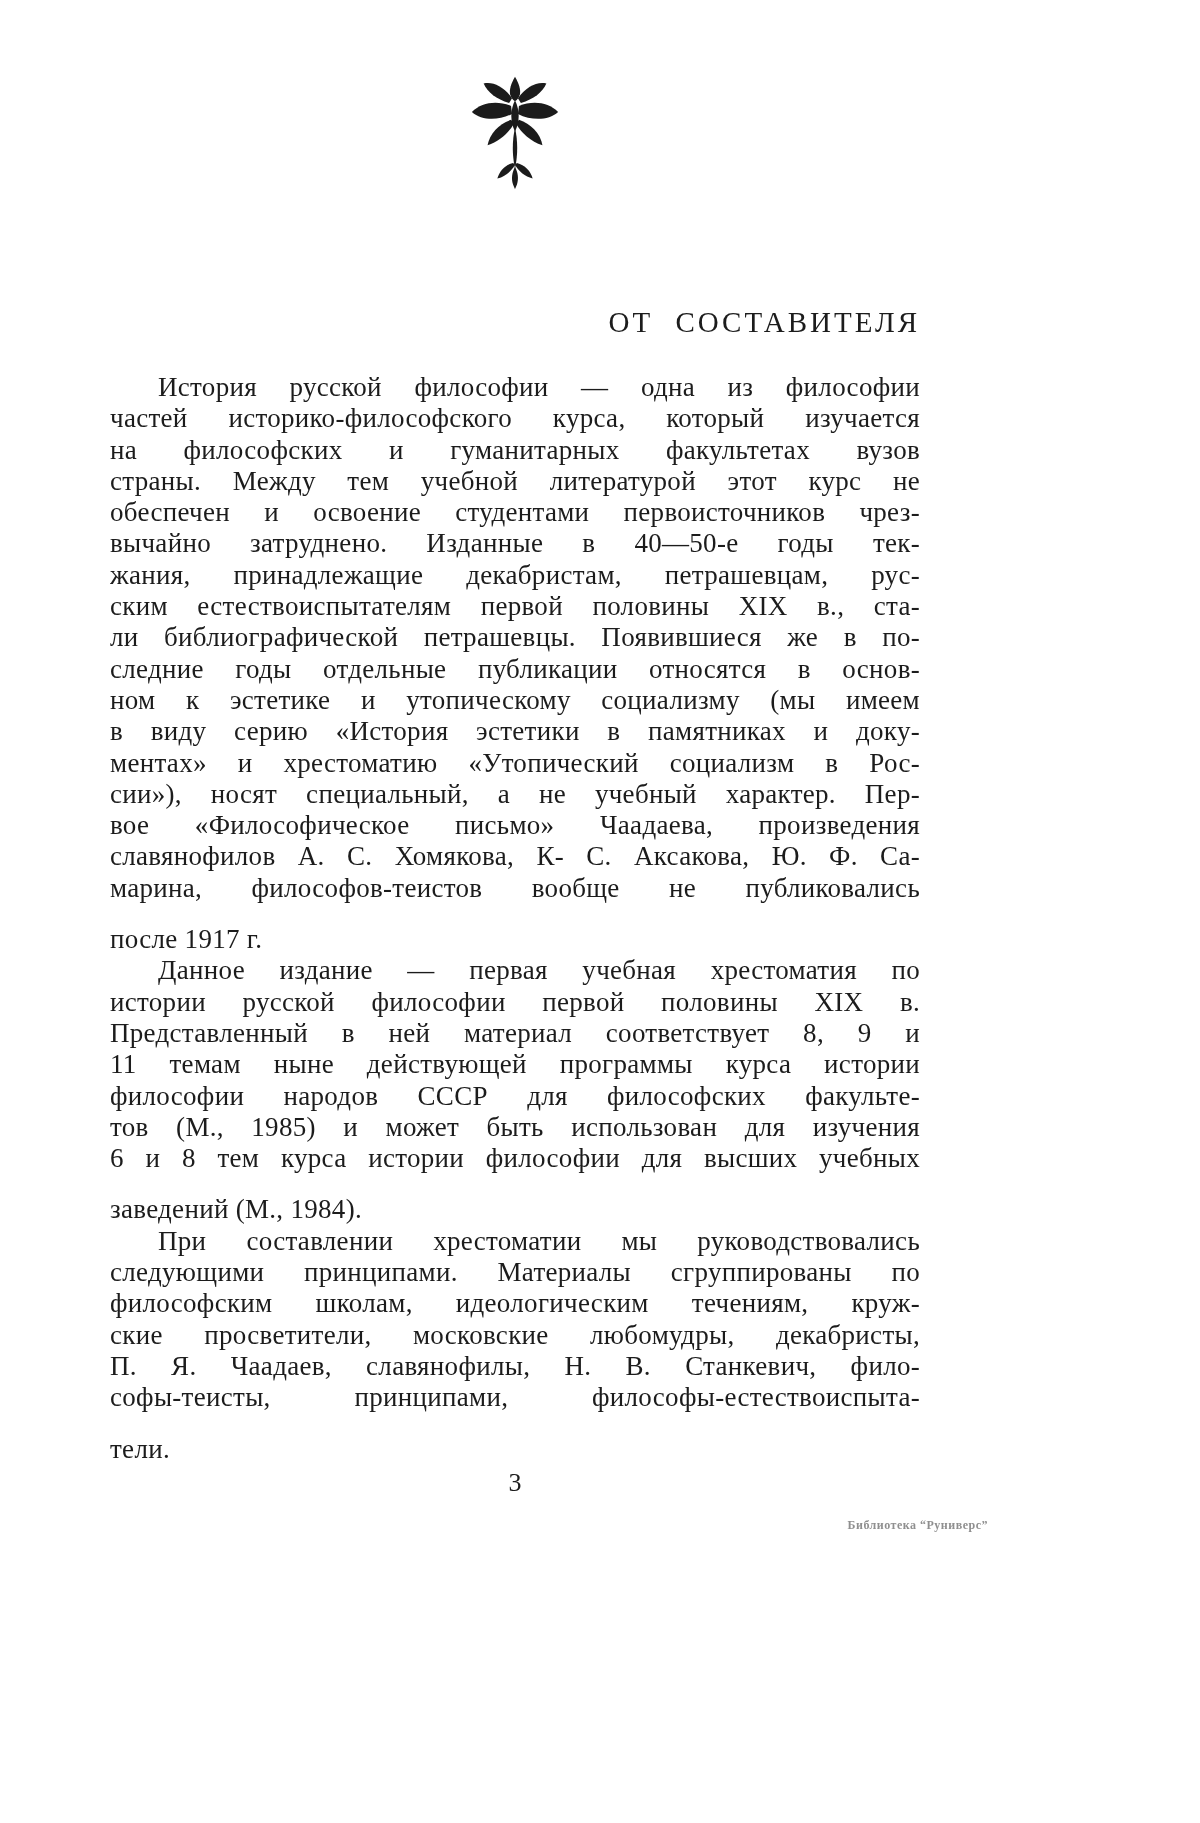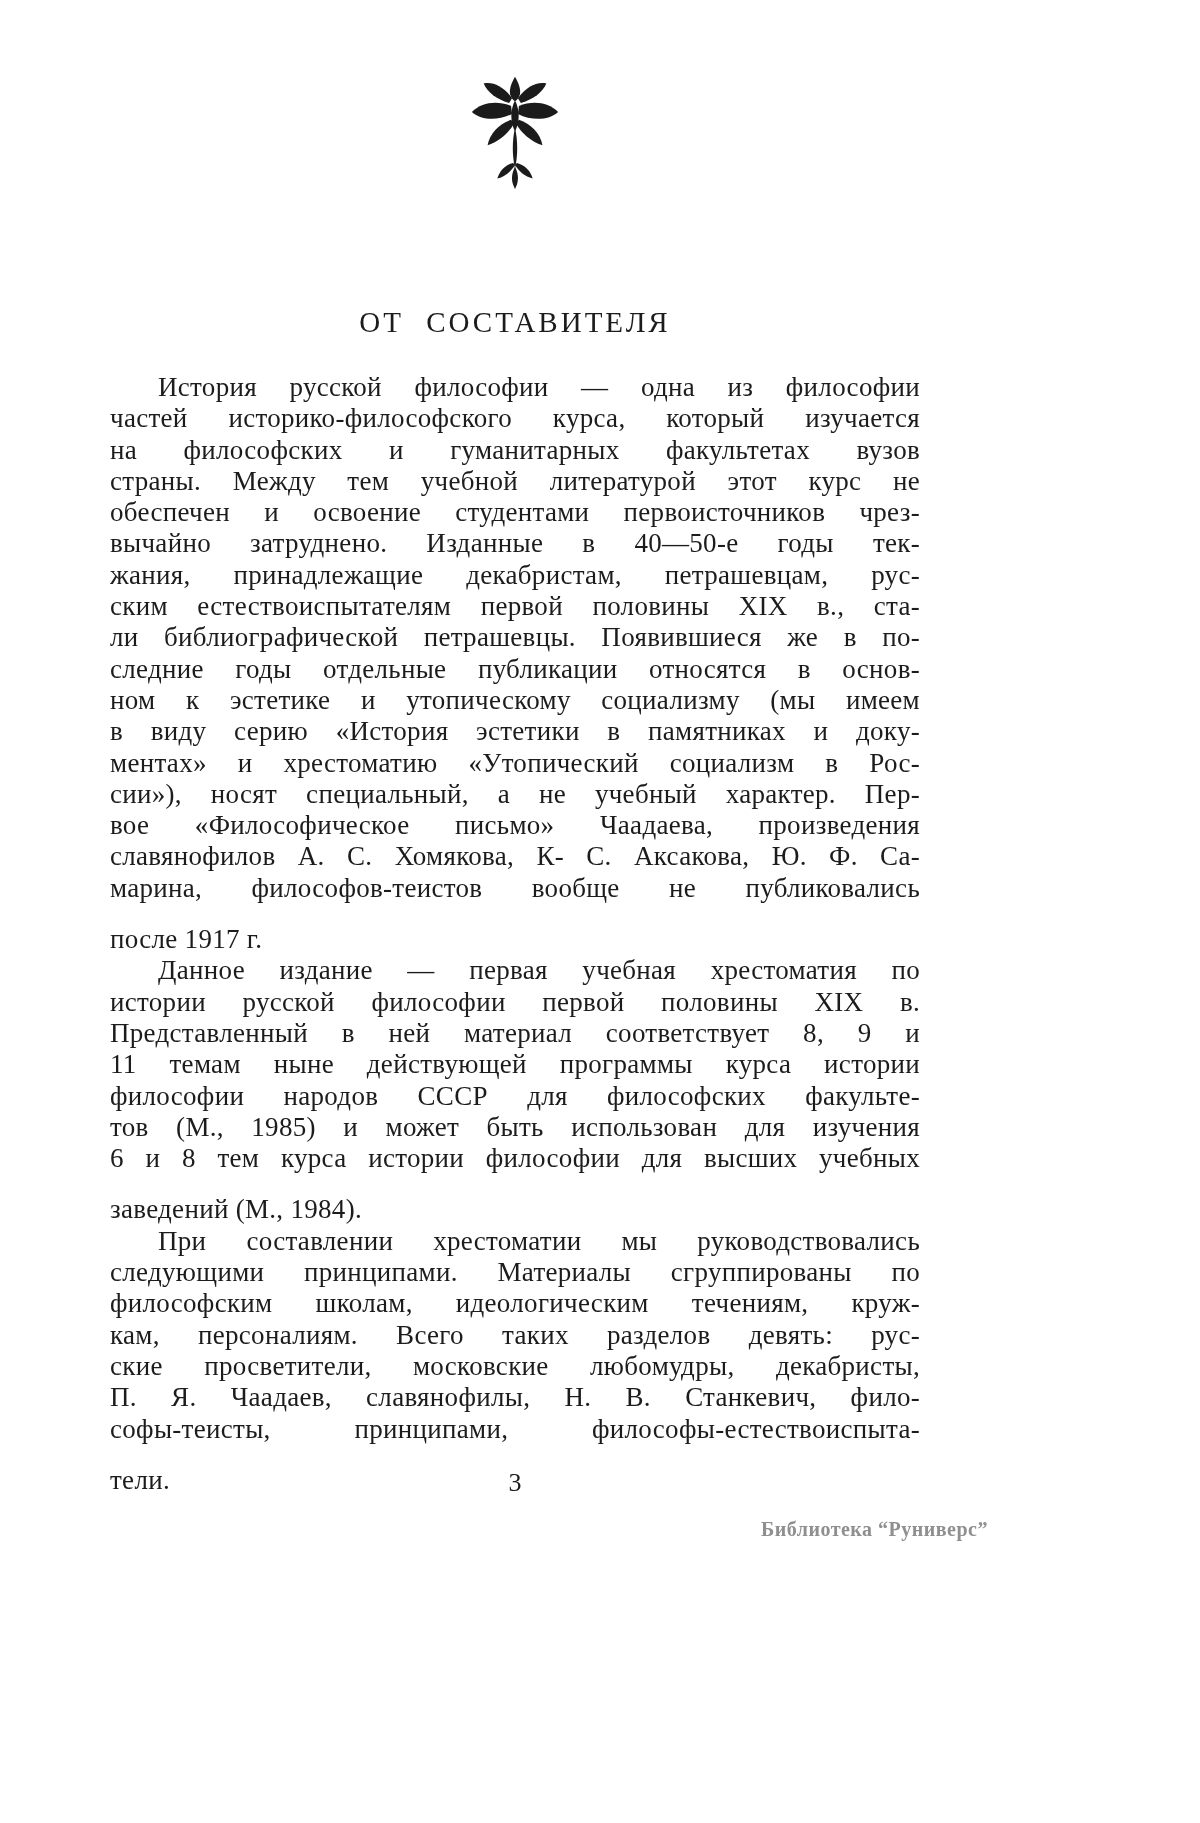--- a/index.html
+++ b/index.html
@@ -27,21 +27,21 @@
     width: 98px;
     height: 114px;
   }
   .ornament svg { display: block; width: 100%; height: 100%; }
   .heading {
     position: absolute;
     top: 306px;
     left: 110px;
     width: 810px;
     margin: 0;
-    text-align: center;
+    text-align: right;
     font-size: 29px;
     font-weight: normal;
     letter-spacing: 3px;
     word-spacing: 12px;
     color: #1c1c1c;
   }
   .body-text {
     position: absolute;
     top: 372px;
     left: 110px;
@@ -64,21 +64,21 @@
     top: 1468px;
     left: 110px;
     width: 810px;
     text-align: center;
     font-size: 26px;
   }
   .watermark {
     position: absolute;
     top: 1518px;
     right: 212px;
-    font-size: 20px;
+    font-size: 12px;
     font-weight: bold;
     color: #8f8f8f;
     letter-spacing: 0.5px;
     font-family: "Liberation Serif", "DejaVu Serif", serif;
   }
 </style>
 </head>
 <body>
 
 <div class="page">
@@ -127,21 +127,20 @@
       <div class="line">истории русской философии первой половины XIX в.</div>
       <div class="line">Представленный в ней материал соответствует 8, 9 и</div>
       <div class="line">11 темам ныне действующей программы курса истории</div>
       <div class="line">философии народов СССР для философских факульте-</div>
       <div class="line">тов (М., 1985) и может быть использован для изучения</div>
       <div class="line">6 и 8 тем курса истории философии для высших учебных</div>
       <div class="line parend">заведений (М., 1984).</div>
       <div class="line first">При составлении хрестоматии мы руководствовались</div>
       <div class="line">следующими принципами. Материалы сгруппированы по</div>
       <div class="line">философским школам, идеологическим течениям, круж-</div>
-      <div class="line">кам, персоналиям. Всего таких разделов девять: рус-</div>
       <div class="line">ские просветители, московские любомудры, декабристы,</div>
       <div class="line">П. Я. Чаадаев, славянофилы, Н. В. Станкевич, фило-</div>
       <div class="line">софы-теисты, принципами, философы-естествоиспыта-</div>
       <div class="line parend">тели.</div>
     </div>
 
   <div class="page-number">3</div>
 
   <div class="watermark">Библиотека “Руниверс”</div>
 

